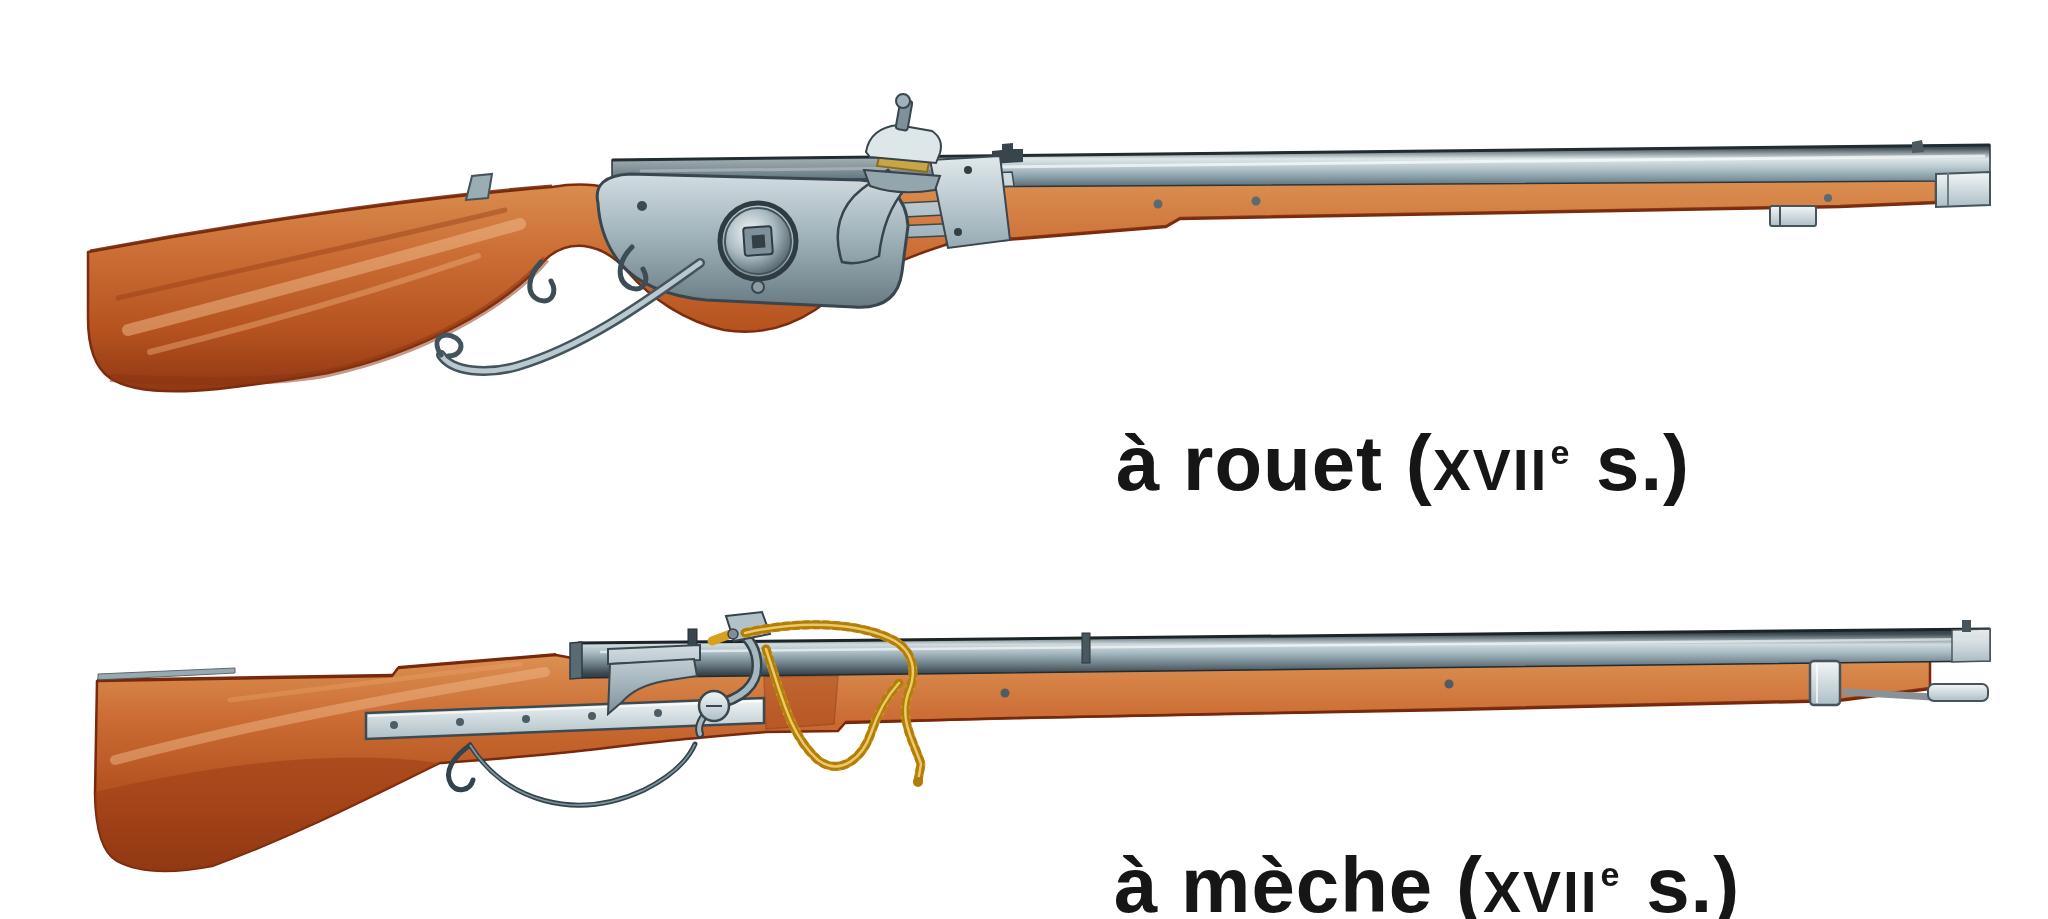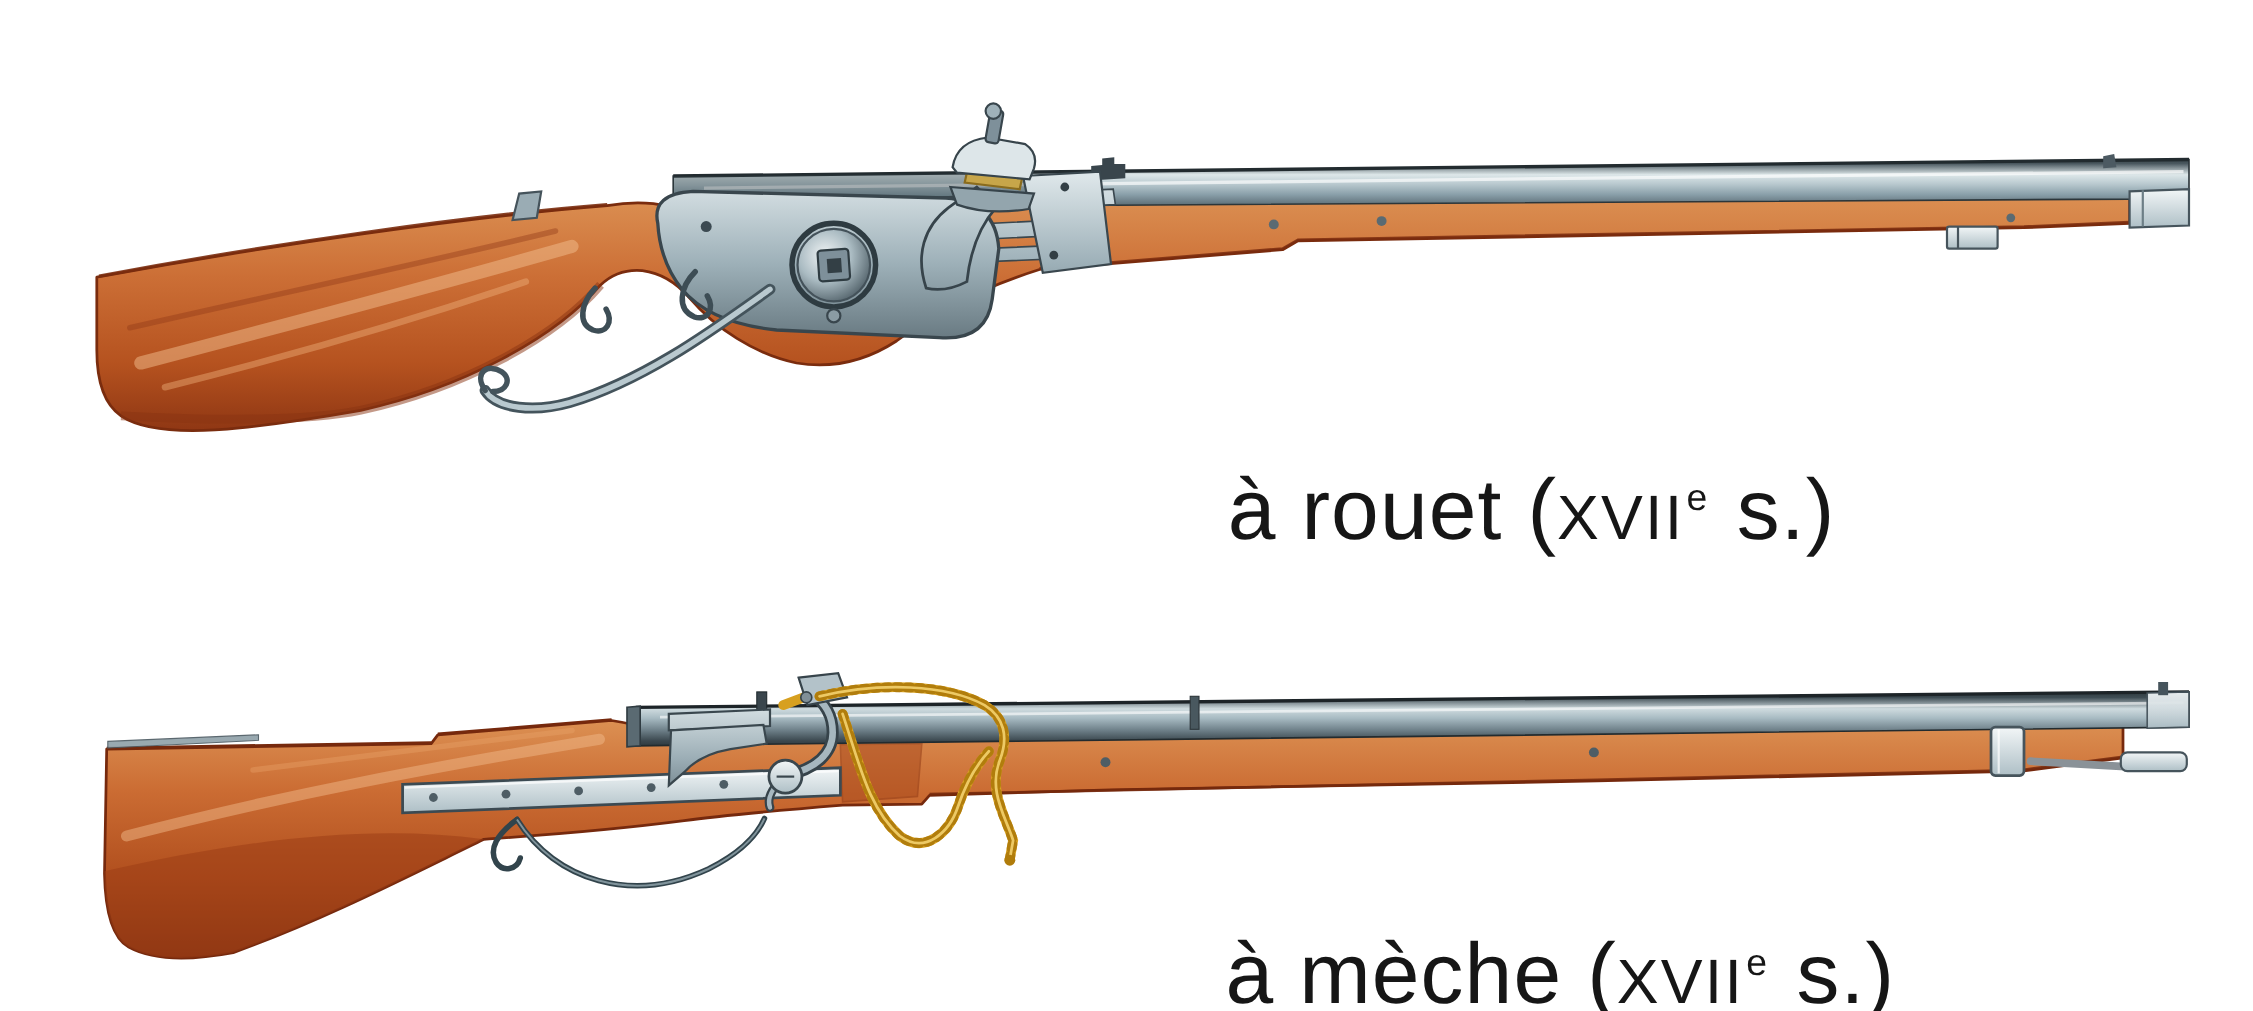--- a/index.html
+++ b/index.html
@@ -11,21 +11,21 @@
   #plate {
     position: relative; width: 2048px; height: 919px;
     background: var(--page-background, #ffffff);
   }
   figure { margin: 0; }
   .gun-svg { position: absolute; left: 0; display: block; }
   #svg-wheellock { top: 60px;  width: 2048px; height: 350px; }
   #svg-matchlock { top: 560px; width: 2048px; height: 340px; }
   .caption {
     position: absolute;
-    font-weight: 400;
+    font-weight: 700;
     font-size: 78px;
     line-height: 1;
     letter-spacing: 1px;
     color: var(--caption-text, #161616);
     white-space: pre;
     z-index: 5;
     text-align: center;
   }
   #caption-wheellock { left: 980px; top: 346px; }
   #caption-matchlock { left: 978px; top: 768px; }

